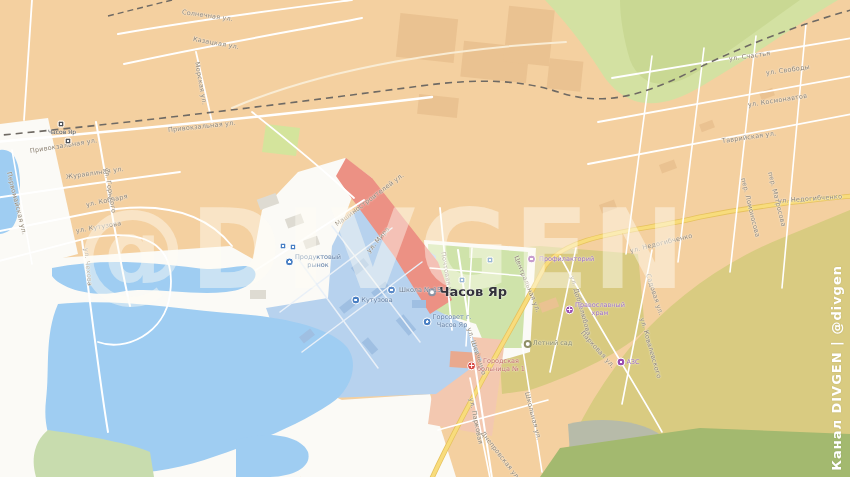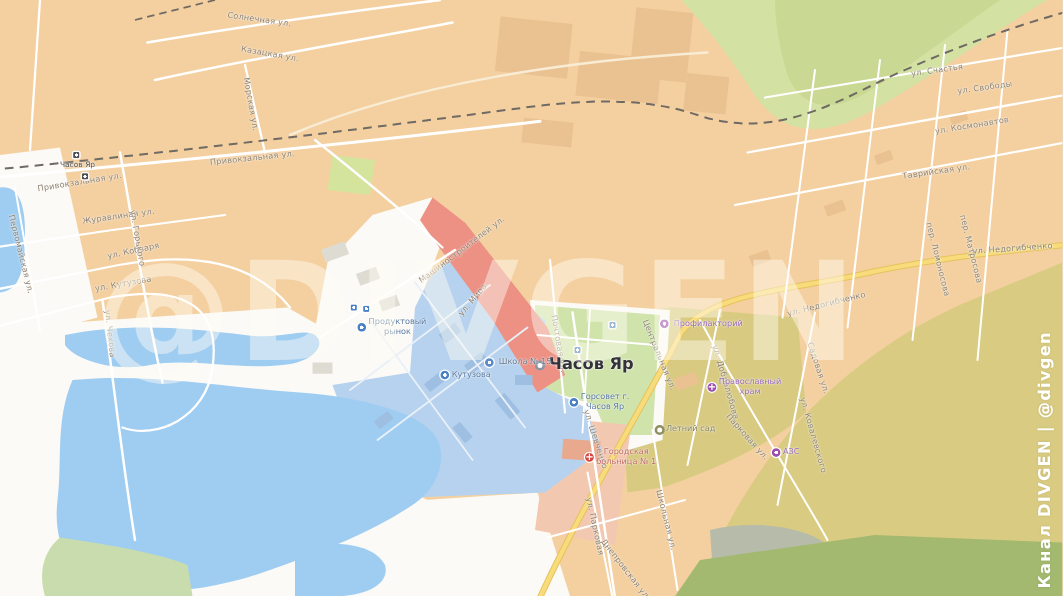--- a/index.html
+++ b/index.html
@@ -155,21 +155,21 @@
         <div class="poi-text" style="font-size: 6.5px; color: rgb(101, 120, 142);">Школа № 15</div>
       </div>
       <div class="poi col" style="left: 313px; top: 262px;">
         <div class="poi-icon" style="width: 9px; height: 9px; border-radius: 50%; border: 1px solid rgb(255, 255, 255); background: radial-gradient(circle, rgb(255, 255, 255) 0px, rgb(255, 255, 255) 1.4px, rgb(74, 128, 196) 1.5px);"></div>
         <div class="poi-text" style="font-size: 6.5px; color: rgb(91, 123, 163);">Продуктовый<br>рынок</div>
       </div>
       <div class="poi col" style="left: 372px; top: 300px;">
         <div class="poi-icon" style="width: 9px; height: 9px; border-radius: 50%; border: 1px solid rgb(255, 255, 255); background: radial-gradient(circle, rgb(255, 255, 255) 0px, rgb(255, 255, 255) 1.4px, rgb(74, 128, 196) 1.5px);"></div>
         <div class="poi-text" style="font-size: 6.5px; color: rgb(91, 123, 163);">Кутузова</div>
       </div>
-      <div class="poi col" style="left: 447px; top: 322px; margin-left: 32px;">
+      <div class="poi col" style="left: 447px; top: 322px;">
         <div class="poi-icon" style="width: 9px; height: 9px; border-radius: 50%; border: 1px solid rgb(255, 255, 255); background: radial-gradient(circle, rgb(255, 255, 255) 0px, rgb(255, 255, 255) 1.4px, rgb(74, 128, 196) 1.5px);"></div>
         <div class="poi-text" style="font-size: 6.5px; color: rgb(91, 123, 163);">Горсовет г.<br>Часов Яр</div>
       </div>
       <div class="poi row" style="left: 527px; top: 259px;">
         <div class="poi-icon" style="width: 9px; height: 9px; border-radius: 50%; border: 1px solid rgb(255, 255, 255); background: radial-gradient(circle, rgb(255, 255, 255) 0px, rgb(255, 255, 255) 1.4px, rgb(154, 79, 176) 1.5px);"></div>
         <div class="poi-text" style="font-size: 6.5px; color: rgb(154, 106, 181);">Профилакторий</div>
       </div>
       <div class="poi col" style="left: 595px; top: 310px;">
         <div class="poi-icon" style="width: 9px; height: 9px; border-radius: 50%; border: 1px solid rgb(255, 255, 255); background: rgb(154, 79, 176); color: rgb(255, 255, 255); font-size: 8px; font-weight: bold; line-height: 1;">+</div>
         <div class="poi-text" style="font-size: 6.5px; color: rgb(154, 106, 181);">Православный<br>храм</div>

